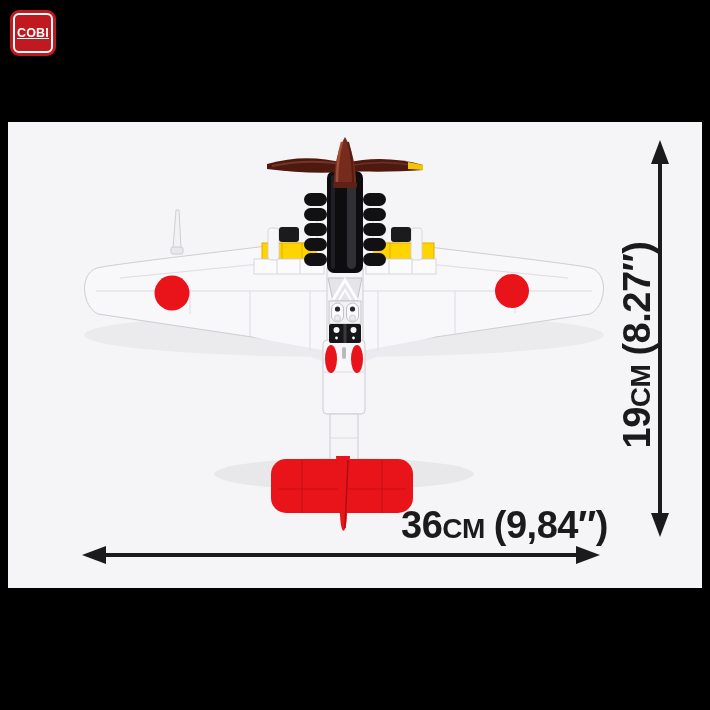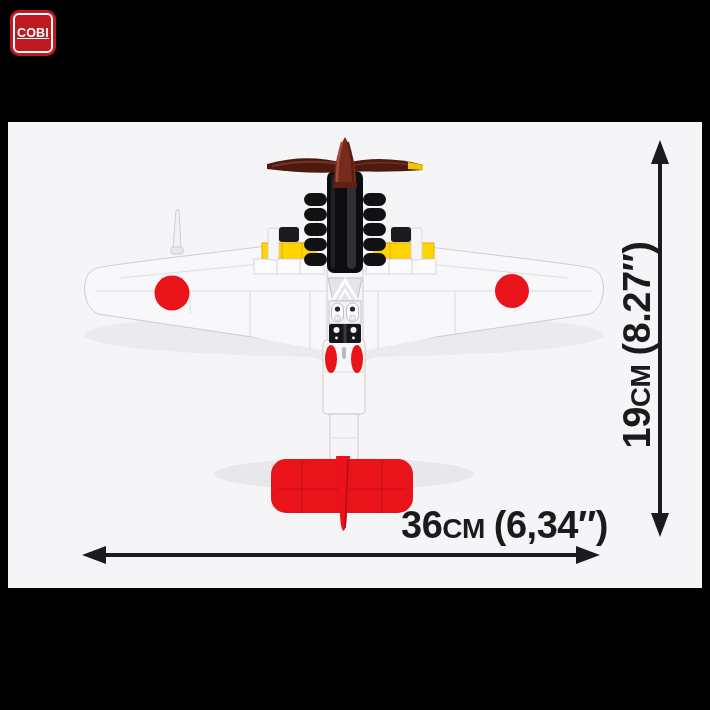--- a/index.html
+++ b/index.html
@@ -179,21 +179,21 @@
       <polygon points="600,555 576,546 576,564" stroke="none"></polygon>
     </g>
     <g stroke="#1b1b1d" fill="#1b1b1d">
       <line x1="660" y1="158" x2="660" y2="519" stroke-width="4"></line>
       <polygon points="660,140 651,164 669,164" stroke="none"></polygon>
       <polygon points="660,537 651,513 669,513" stroke="none"></polygon>
     </g>
   </svg>
 
   <div class="dim dim-w">
-    <span class="val">36</span><span class="unit">CM</span><span class="imp">(6,34″)</span>
+    <span class="val">36</span><span class="unit">CM</span><span class="imp">(9,84″)</span>
   </div>
 
   <div class="dim-h-anchor">
     <div class="dim dim-h">
       <span class="val">19</span><span class="unit">CM</span><span class="imp">(8.27″)</span>
     </div>
   </div>
 
 </div>
 

